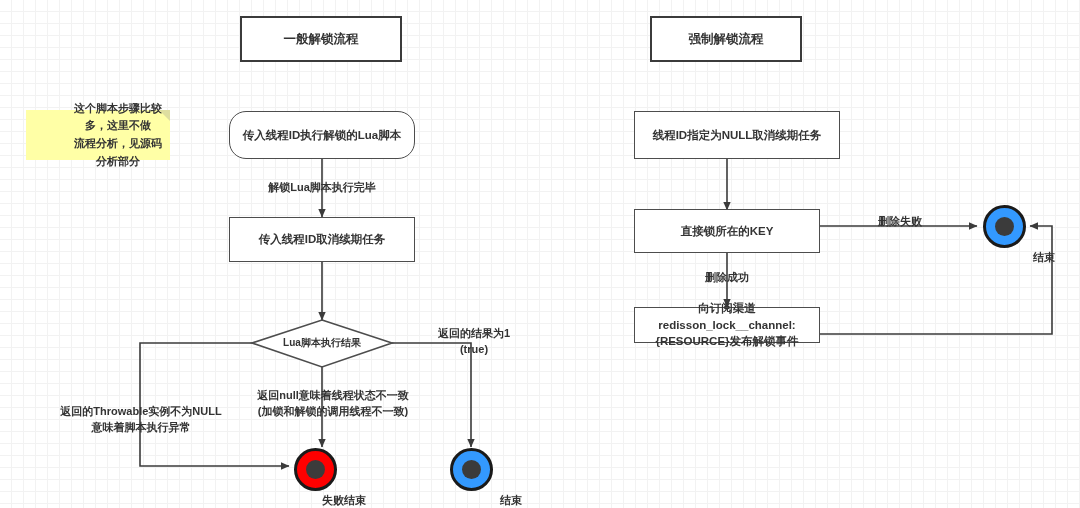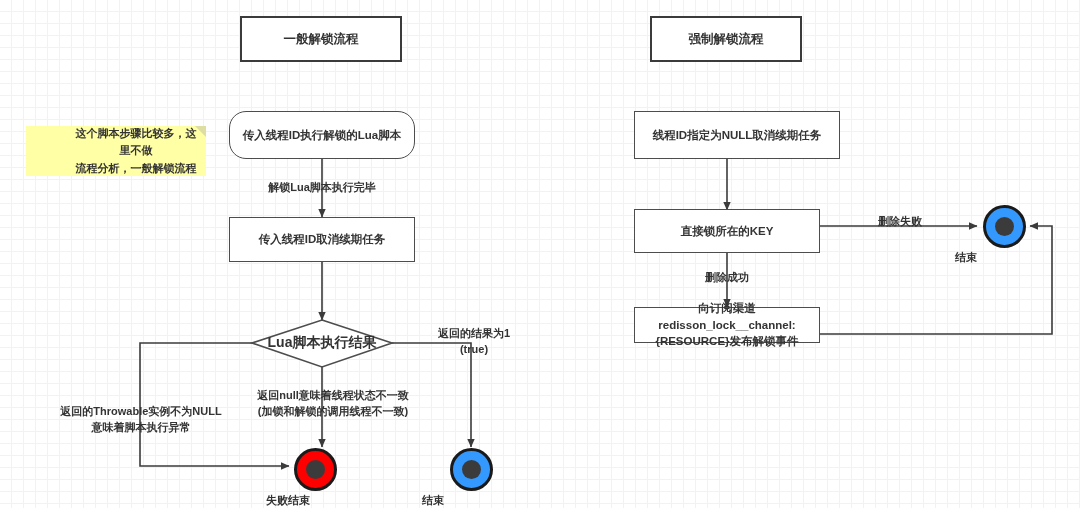--- a/index.html
+++ b/index.html
@@ -73,21 +73,21 @@
     border-left: 11px solid transparent;
     border-top: 11px solid #dedea0;
   }
   .diamond-label {
     position: absolute;
     display: flex;
     align-items: center;
     justify-content: center;
     text-align: right;
     color: #333333;
-    font-size: 14px;
+    font-size: 10px;
     font-weight: bold;
   }
   .edge-label {
     position: absolute;
     color: #333333;
     font-size: 11px;
     font-weight: bold;
     text-align: center;
     line-height: 1.45;
     white-space: nowrap;
@@ -106,21 +106,21 @@
     width: 52%;
     height: 52%;
     border-radius: 50%;
     background: #3b3b3b;
   }
   .terminal-caption {
     position: absolute;
     color: #333333;
     font-size: 11px;
     font-weight: bold;
-    text-align: left;
+    text-align: right;
     white-space: nowrap;
   }
 </style>
 </head>
 <body>
 
 <div id="canvas">
 
   <svg class="svg-layer" viewBox="0 0 1080 508">
     <defs>
@@ -153,24 +153,24 @@
   </svg>
 
   <div class="node title-box" style="left:650px; top:16px; width:152px; height:46px;">
     <span>强制解锁流程</span>
   </div>
 
   <div class="node title-box" style="left:240px; top:16px; width:162px; height:46px;">
     <span>一般解锁流程</span>
   </div>
 
-  <div class="sticky" style="left:26px; top:126px; width:180px; height:50px;padding-left:48px;">
+  <div class="sticky" style="left:26px; top:110px; width:144px; height:50px;padding-left:48px;">
     <div>
       <div>这个脚本步骤比较多，这里不做</div>
-      <div>流程分析，一般解锁流程</div>
+      <div>流程分析，见源码分析部分</div>
     </div>
     <span class="sticky-fold"></span>
   </div>
 
   <div class="node box" style="left:229px; top:111px; width:186px; height:48px;border-radius:17px;">
     <span>传入线程ID执行解锁的Lua脚本</span>
   </div>
 
   <div class="edge-label" style="left:247px; top:180px; width:150px;">
     <span>解锁Lua脚本执行完毕</span>

